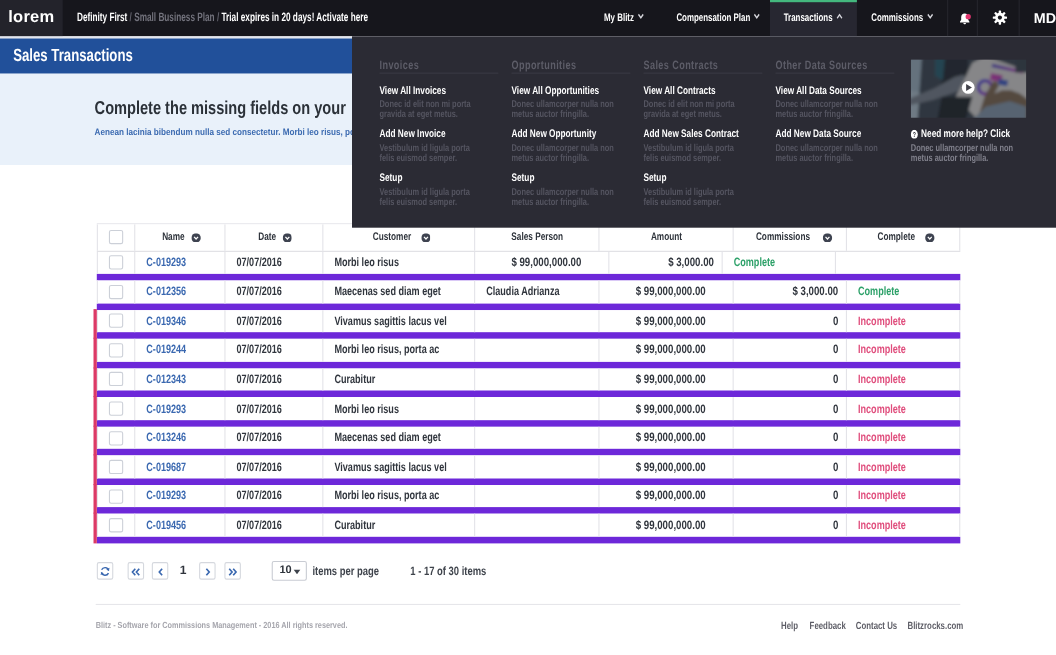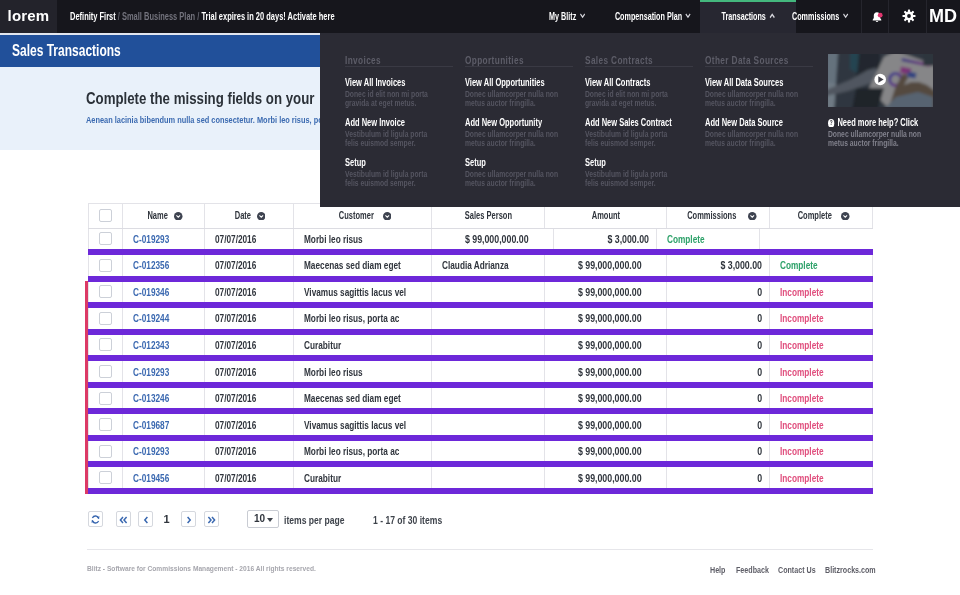--- a/index.html
+++ b/index.html
@@ -75,21 +75,21 @@
 <div id="nav">
   <div id="logo">lorem</div>
   <div class="crumb" style="left:70px"><span class="cx" style="transform:scaleX(.68)">Definity First <span style="color:#62626c">/</span> <span style="color:#73737d">Small Business Plan</span> <span style="color:#62626c">/</span> Trial expires in 20 days! Activate here</span></div>
 
   <div class="navitem" style="left:535px;width:65px"><span class="cxc" style="transform:scaleX(.72)">My Blitz<svg class="caret" width="9" height="6" viewBox="0 0 9 6">
             <path d="M1.5 1l3 3.2 3-3.2" stroke="#d6d6dc" stroke-width="1.6" fill="none"></path>
           </svg></span></div>
   <div class="navitem" style="left:600px;width:100px"><span class="cxc" style="transform:scaleX(.72)">Compensation Plan<svg class="caret" width="9" height="6" viewBox="0 0 9 6">
             <path d="M1.5 1l3 3.2 3-3.2" stroke="#d6d6dc" stroke-width="1.6" fill="none"></path>
           </svg></span></div>
-  <div class="navitem" style="left:700px;width:96px;background:#272731;border-top:2px solid #44b87e;line-height:30px"><span class="cxc" style="transform:scaleX(.72)">Transactions<svg class="caret" width="9" height="6" viewBox="0 0 9 6">
+  <div class="navitem" style="left:700px;width:79px;background:#272731;border-top:2px solid #44b87e;line-height:30px"><span class="cxc" style="transform:scaleX(.72)">Transactions<svg class="caret" width="9" height="6" viewBox="0 0 9 6">
             <path d="M1.5 4.6l3-3.2 3 3.2" stroke="#d6d6dc" stroke-width="1.6" fill="none"></path>
           </svg></span></div>
   <div class="navitem" style="left:779px;width:82px"><span class="cxc" style="transform:scaleX(.72)">Commissions<svg class="caret" width="9" height="6" viewBox="0 0 9 6">
             <path d="M1.5 1l3 3.2 3-3.2" stroke="#d6d6dc" stroke-width="1.6" fill="none"></path>
           </svg></span></div>
 
   <div class="vsep" style="left:861px"></div>
   <div class="vsep" style="left:888px"></div>
   <div class="vsep" style="left:926px"></div>
   <svg class="ab" style="left:870px;top:10px" width="15" height="15" viewBox="0 0 15 15">
@@ -100,21 +100,21 @@
   <svg class="ab" style="left:902px;top:9px" width="14" height="14" viewBox="0 0 14 14">
     <g fill="#fff">
           <rect x="5.9" y="0.5" width="2.2" height="13" rx="0.6"></rect>
           <rect x="5.9" y="0.5" width="2.2" height="13" rx="0.6" transform="rotate(45 7 7)"></rect>
           <rect x="5.9" y="0.5" width="2.2" height="13" rx="0.6" transform="rotate(90 7 7)"></rect>
           <rect x="5.9" y="0.5" width="2.2" height="13" rx="0.6" transform="rotate(135 7 7)"></rect>
           <circle cx="7" cy="7" r="4.4"></circle>
         </g>
     <circle cx="7" cy="7" r="1.9" fill="#16161c"></circle>
   </svg>
-  <div class="ab" style="left:926px;width:34px;text-align:center;height:33px;line-height:33px;font-size:18px;font-weight:bold;color:#fff">MD</div>
+  <div class="ab" style="left:926px;width:34px;text-align:right;height:33px;line-height:33px;font-size:13px;font-weight:bold;color:#fff">MD</div>
 </div>
 
 <div id="subline"></div>
 <div id="bluebar"><span>Sales Transactions</span></div>
 <div id="band"></div>
 <div id="bigh">Complete the missing fields on your&nbsp; Sales Transactions</div>
 <div id="subh">Aenean lacinia bibendum nulla sed consectetur. Morbi leo risus, porta ac consectetur ac, vestibulum at eros lorem.</div>
 
 <div id="tbl">
       <div class="trow thead">

